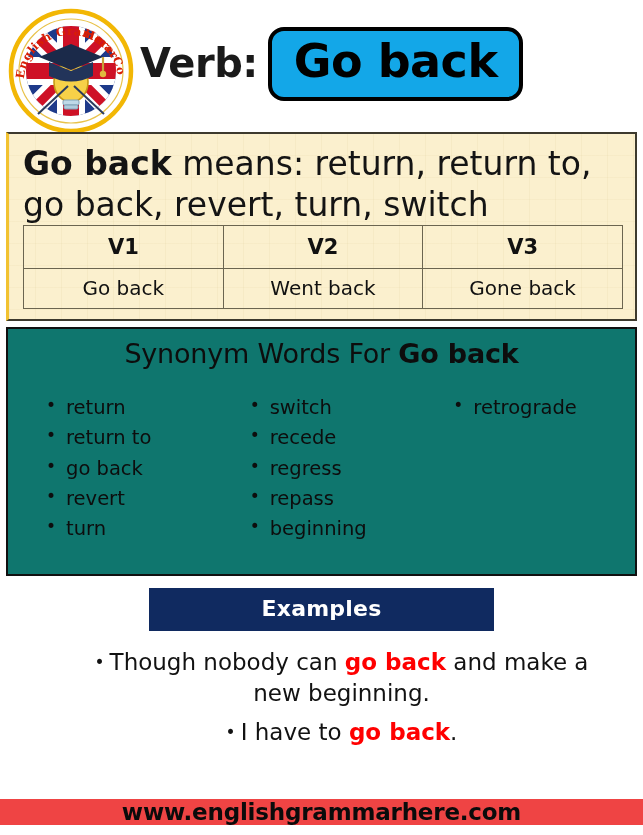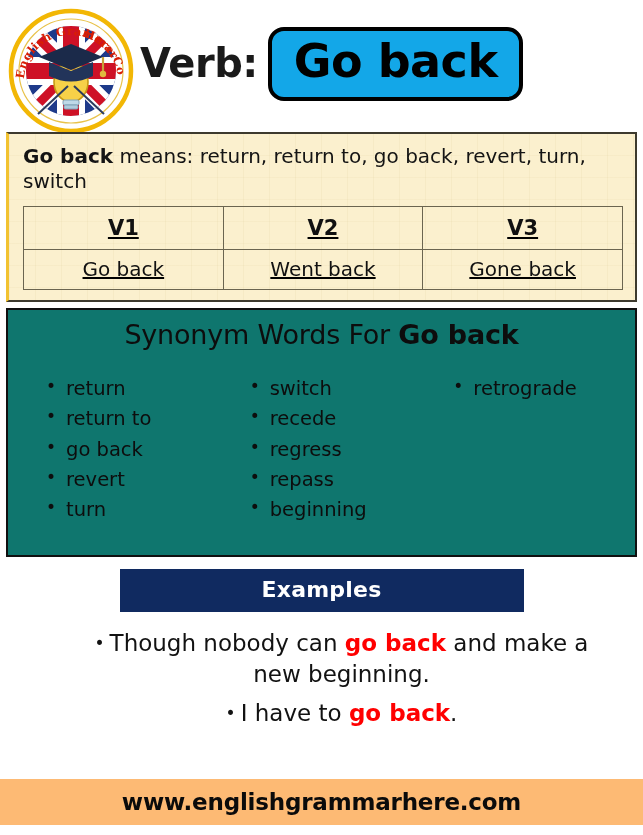--- a/index.html
+++ b/index.html
@@ -86,37 +86,35 @@
     left: 0; top: 0; right: 0; bottom: 0;
     background-image:
       linear-gradient(90deg, rgba(200,180,110,0.13) 1px, transparent 1px),
       linear-gradient(0deg, rgba(200,180,110,0.10) 1px, transparent 1px);
     background-size: 26px 22px;
     pointer-events: none;
     opacity: 0.7;
   }
 
   .meaning {
-    font-size: 20px;
+    font-size: 33px;
     line-height: 1.23;
     color: #141414;
     position: relative;
     z-index: 2;
     font-family: "DejaVu Sans", sans-serif;
   }
   .meaning .hl { font-weight: 700; }
 
   .verb-table {
     width: 100%;
     border-collapse: collapse;
-    margin-top: 13px;
     position: relative;
     z-index: 2;
     table-layout: fixed;
-    text-decoration: underline;
   }
   .verb-table th,
   .verb-table td {
     border: 1px solid #6b6550;
     text-align: center;
     font-family: "DejaVu Sans", sans-serif;
     color: #111111;
   }
   .verb-table th {
     font-size: 21px;
@@ -183,21 +181,21 @@
     text-align: center;
   }
   .examples-bar {
     display: inline-block;
     background: #102A60;
     color: #ffffff;
     font-size: 22px;
     font-weight: 700;
     font-family: "DejaVu Sans", sans-serif;
     padding: 8px 0 10px 0;
-    width: 404px;
+    width: 345px;
     letter-spacing: 0.2px;
   }
 
   .examples-list {
     margin: 16px 0 0 0;
     padding: 0;
     list-style: none;
   }
   .examples-list li {
     font-size: 23px;
@@ -218,22 +216,22 @@
     color: #FF0000;
     font-weight: 700;
   }
 
   
   .footer-bar {
     position: absolute;
     left: 0;
     right: 0;
     bottom: 10px;
-    height: 46px;
-    background: #fdba74;
+    height: 26px;
+    background: #ef4444;
     display: flex;
     align-items: center;
     justify-content: center;
   }
   .footer-text {
     font-size: 23px;
     font-weight: 700;
     color: #0b0b0b;
     font-family: "DejaVu Sans", sans-serif;
     letter-spacing: -0.2px;

